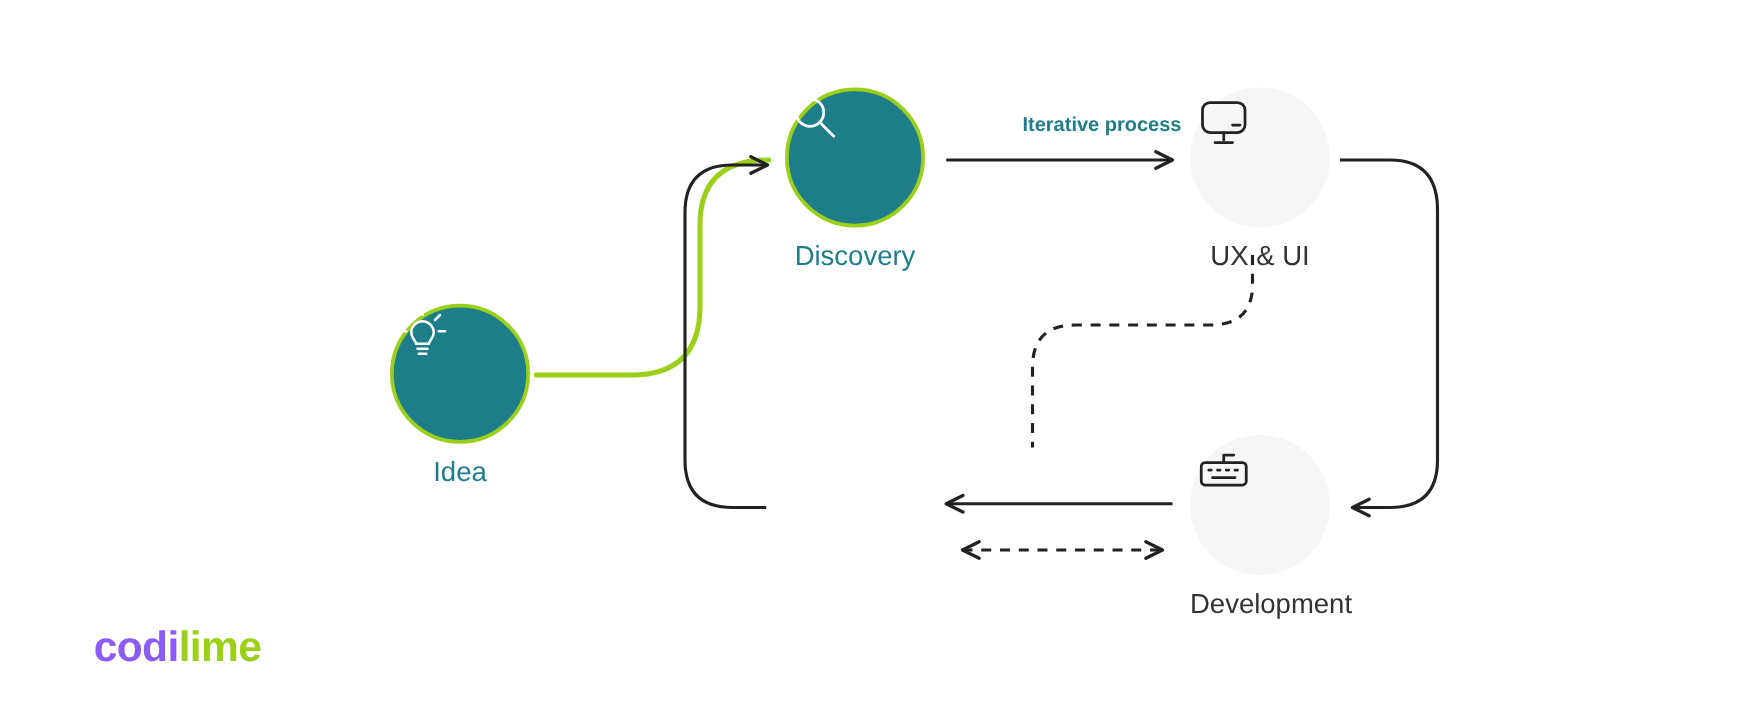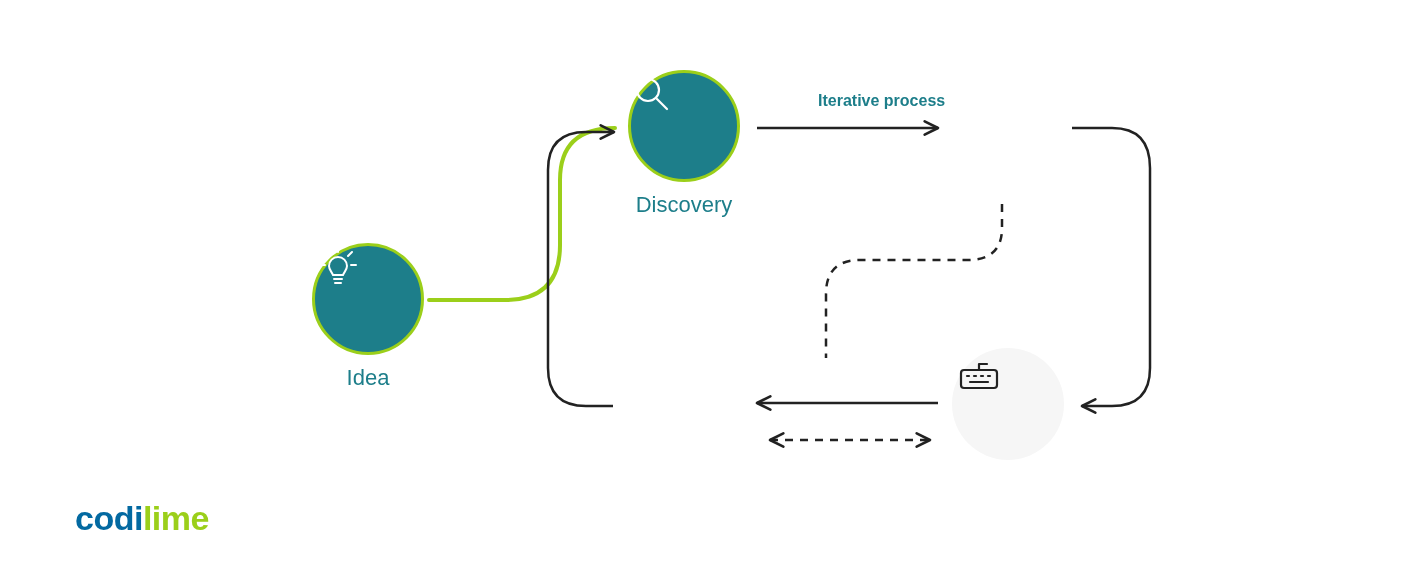--- a/index.html
+++ b/index.html
@@ -51,21 +51,21 @@
 
   
   .logo {
     position: absolute;
     left: 75px;
     bottom: 34px;
     font-size: 34px;
     font-weight: 600;
     letter-spacing: -0.5px;
   }
-  .logo .dark { color: #0369a1; margin-top: 17px; }
+  .logo .dark { color: #8b5cf6; margin-top: 17px; }
   .logo .lime { color: #9bcf1a; text-align: center; }
 </style>
 </head>
 <body>
 
 <div class="canvas">
 
   <svg width="1410" height="572">
     <defs>
       <marker id="arrow" viewBox="0 0 12 12" refX="10" refY="6" markerWidth="8" markerHeight="8" orient="auto-start-reverse">
@@ -118,38 +118,54 @@
             <line x1="39" y1="22" x2="44" y2="22"></line>
             <line x1="12" y1="9" x2="16" y2="13"></line>
             <line x1="40" y1="9" x2="36" y2="13"></line>
           </g>
         </svg>
       </span>
     </div>
     <div class="node-label label-teal">Idea</div>
   </div>
 
+  <div class="node" style="left:952px; top:70px;">
+    <div class="disc disc-light">
+      <span>
+        <svg width="54" height="54" viewBox="0 0 54 54">
+          <g stroke="#222" stroke-width="2.2" fill="none" stroke-linecap="round" stroke-linejoin="round">
+            <rect x="10" y="12" width="34" height="24" rx="6"></rect>
+            <line x1="34" y1="30" x2="40" y2="30"></line>
+            <line x1="27" y1="36" x2="27" y2="42"></line>
+            <line x1="20" y1="44" x2="34" y2="44"></line>
+          </g>
+        </svg>
+      </span>
+    </div>
+    <div class="node-label">UX &amp; UI</div>
+  </div>
 
 
   <div class="node" style="left:952px; top:348px;">
     <div class="disc disc-light">
       <span>
         <svg width="54" height="54" viewBox="0 0 54 54">
           <g stroke="#222" stroke-width="2.2" fill="none" stroke-linecap="round" stroke-linejoin="round">
             <rect x="9" y="22" width="36" height="18" rx="3"></rect>
             <line x1="15" y1="28" x2="17" y2="28"></line>
             <line x1="22" y1="28" x2="24" y2="28"></line>
             <line x1="29" y1="28" x2="31" y2="28"></line>
             <line x1="36" y1="28" x2="38" y2="28"></line>
             <line x1="18" y1="34" x2="36" y2="34"></line>
             <path d="M27 22 v-6 h8"></path>
           </g>
         </svg>
       </span>
     </div>
+    <div class="node-label">Development</div>
   </div>
 
   <div class="iter-label" style="left:785px; top:92px;margin-left:33px;">Iterative process</div>
 
   <div class="logo">
     <span class="dark">codi</span><span class="lime">lime</span>
   </div>
 
 </div>
 

